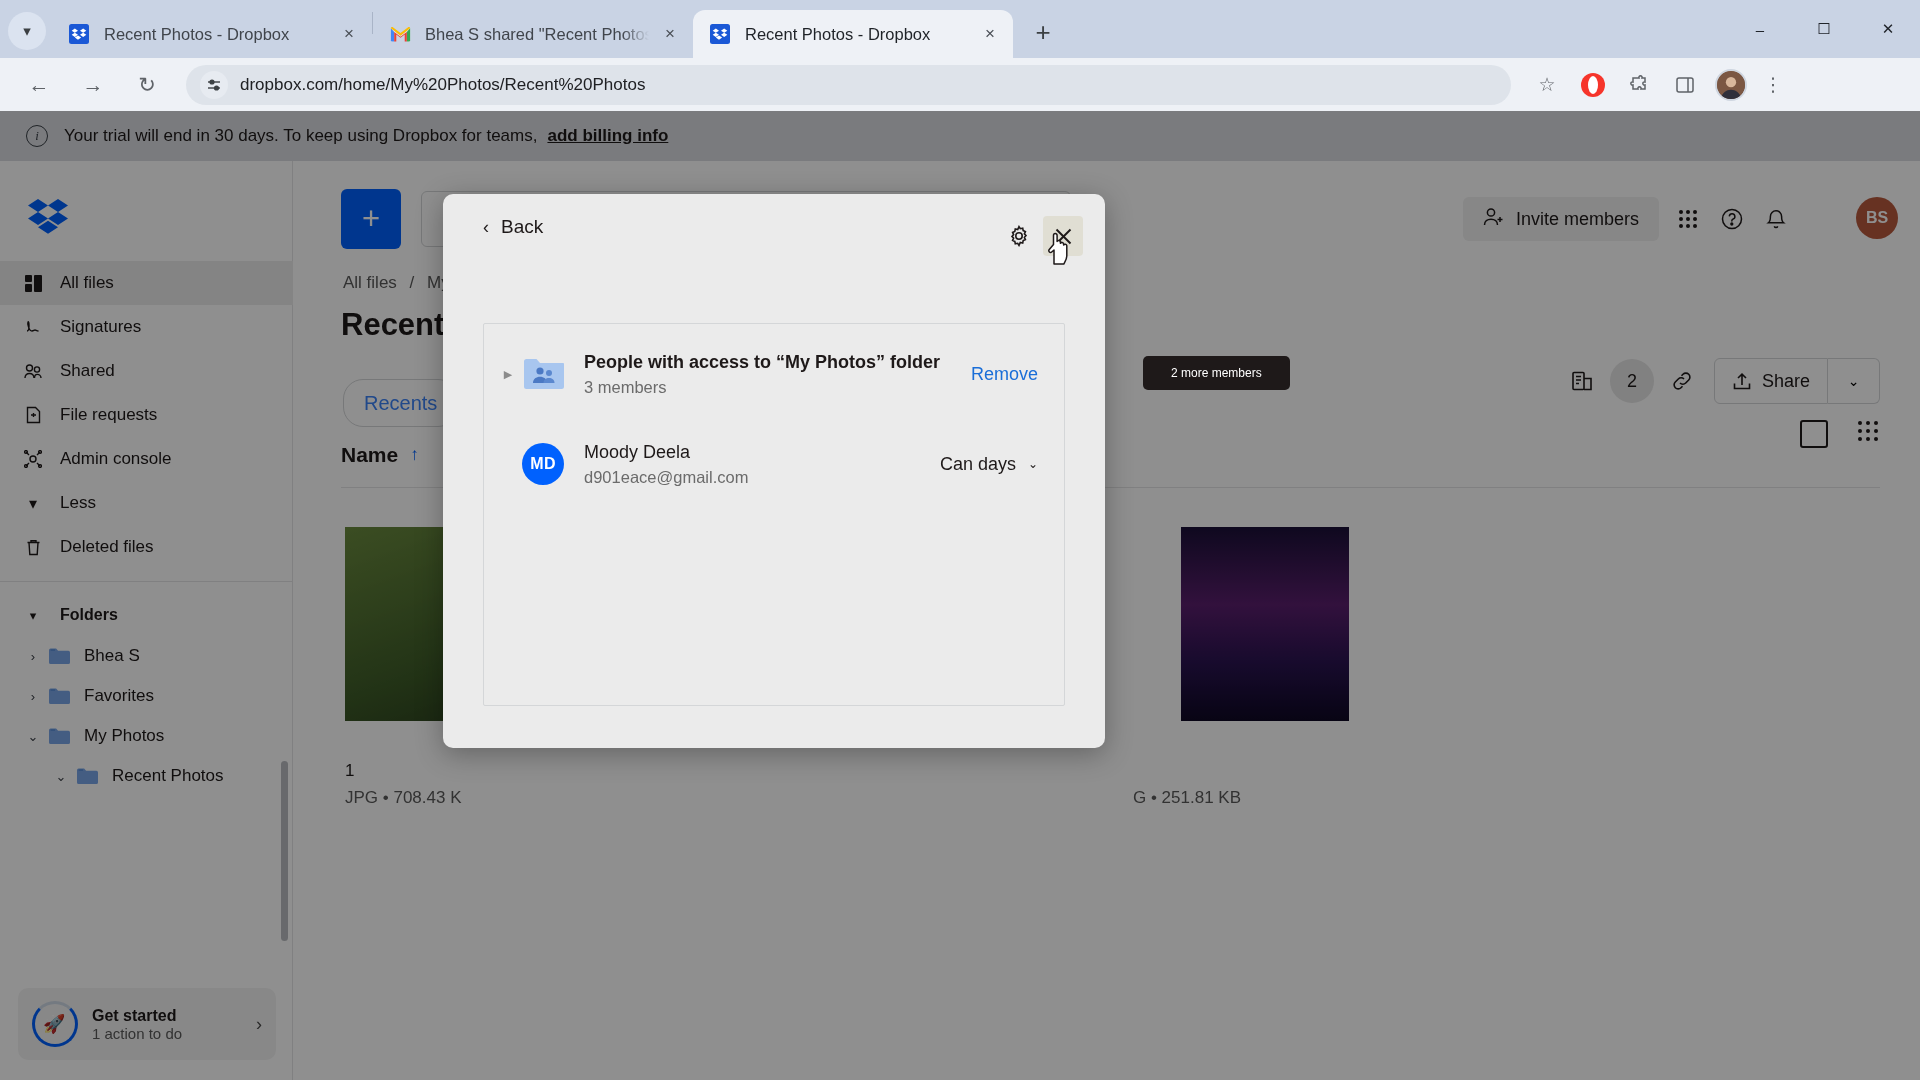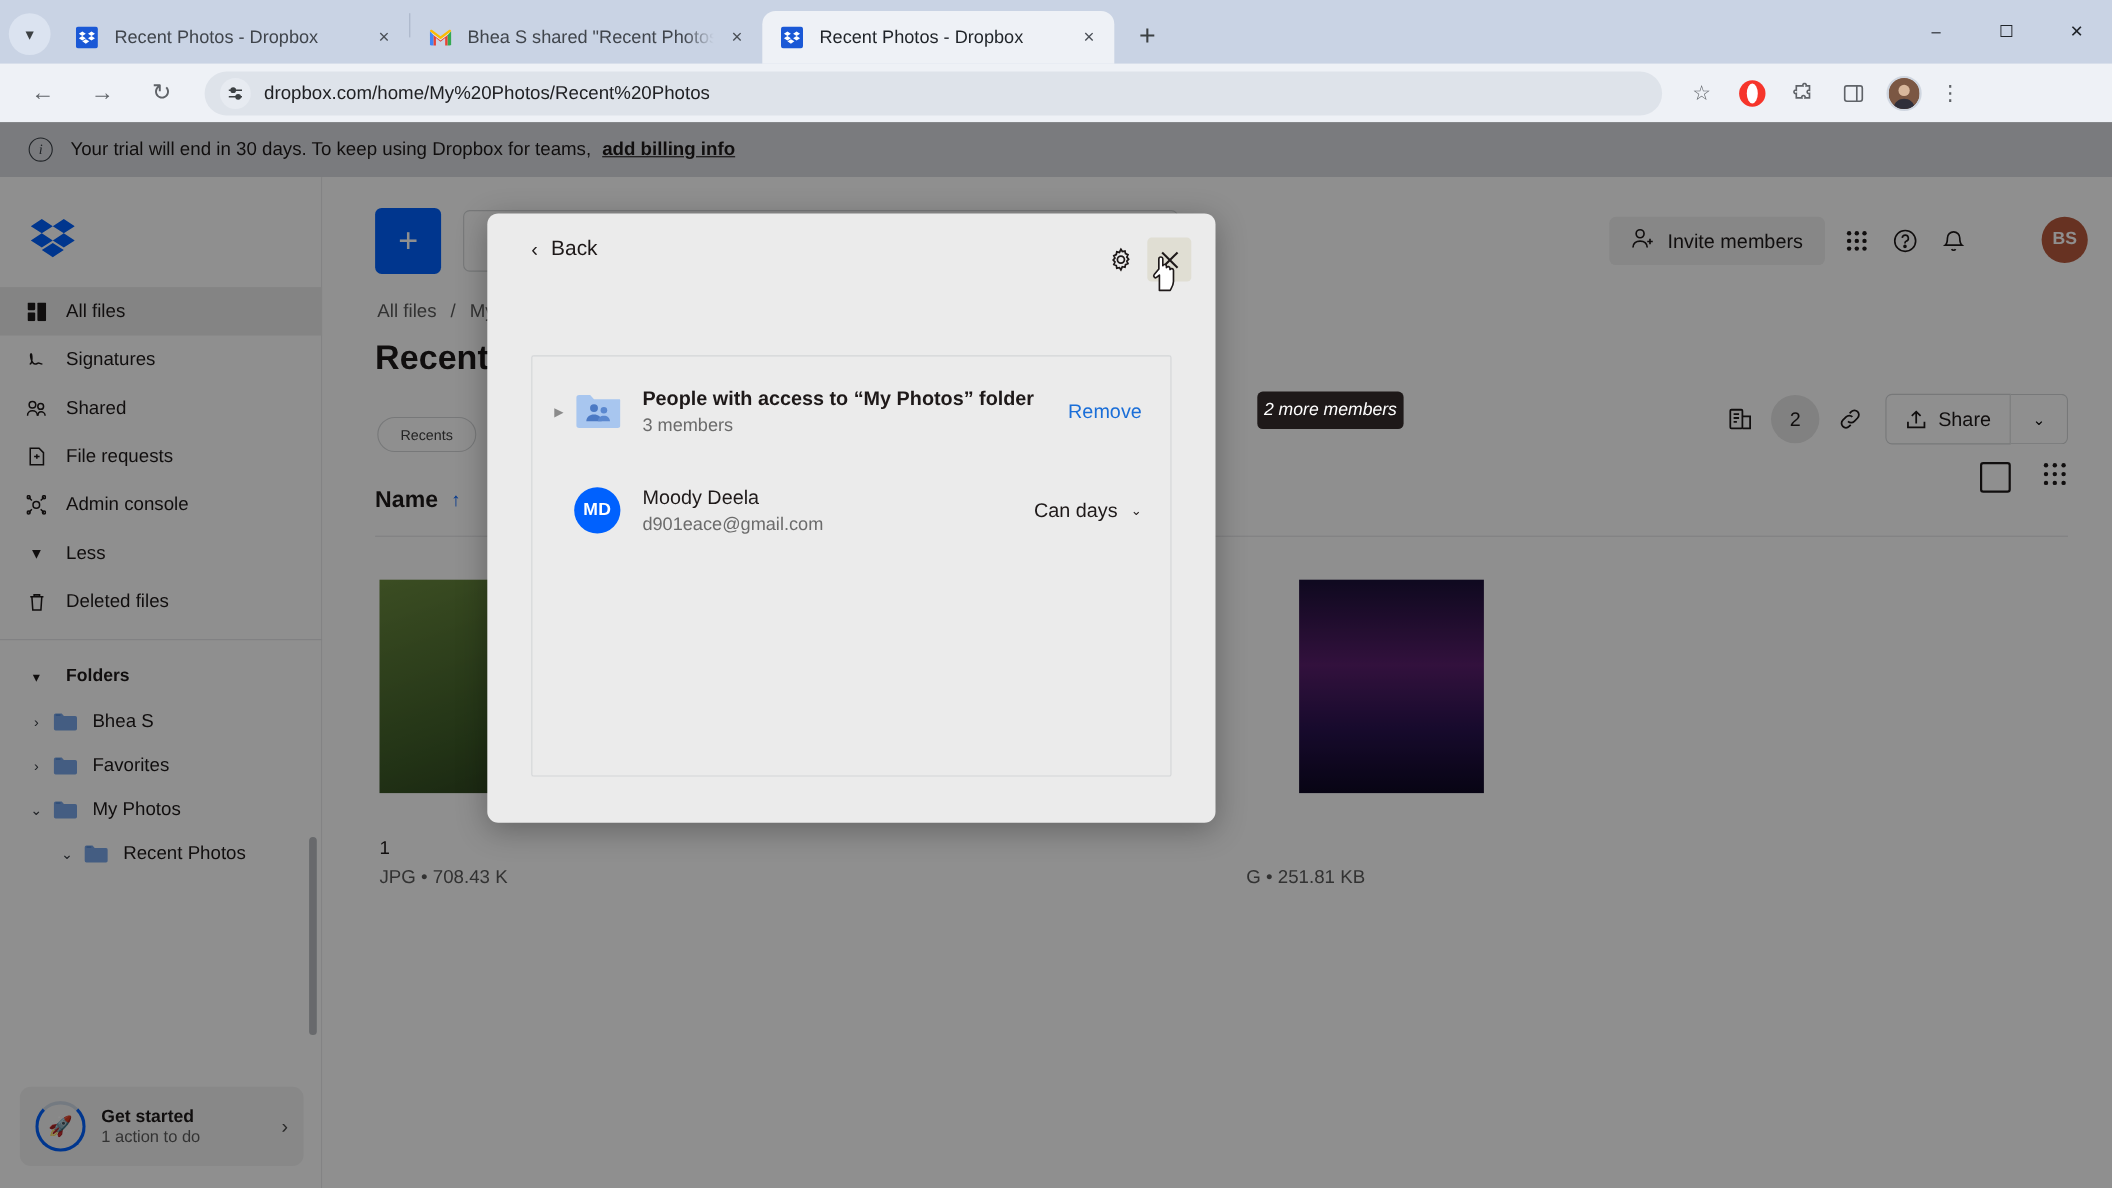--- a/index.html
+++ b/index.html
@@ -209,23 +209,23 @@
   }
   .breadcrumb {
     position: absolute; left: 50px; top: 112px; font-size: 17px; color: #5a5a5a;
   }
   .breadcrumb .sep { margin: 0 8px; }
   .page-title {
     position: absolute; left: 48px; top: 146px; font-size: 31px;
     font-weight: bold; color: #1e1919;
   }
   .chip {
-    position: absolute; left: 50px; top: 218px; height: 32px; padding: 0 20px;
+    position: absolute; left: 50px; top: 218px; height: 48px; padding: 0 20px;
     border: 1px solid #d4d6d8; border-radius: 20px; background: #fff;
-    display: flex; align-items: center; font-size: 13px; color: #404040;
+    display: flex; align-items: center; font-size: 20px; color: #3b82f6;
   }
   .name-col {
     position: absolute; left: 48px; top: 282px; font-size: 21px;
     font-weight: bold; color: #1e1919; display: flex; align-items: center;
   }
   .name-col .sortarrow { margin-left: 12px; font-size: 17px; color: #0061fe; }
   .table-rule {
     position: absolute; left: 48px; right: 40px; top: 326px; height: 1px;
     background: #e4e5e7;
   }
@@ -254,23 +254,23 @@
   .vt-sq { width: 28px; height: 28px; border: 2px solid #1e1919; border-radius: 3px; }
   .vt-grid { margin-left: 28px; font-size: 22px; color: #1e1919; }
 
   .thumb {
     position: absolute; background-size: cover; background-position: center;
   }
   .file-meta { position: absolute; font-size: 17px; color: #1e1919; }
   .file-sub { position: absolute; font-size: 17px; color: #5a5a5a; text-align: right; }
 
   .tooltip {
-    position: absolute; left: 1143px; top: 356px; height: 34px; padding: 0 6px;
+    position: absolute; left: 1143px; top: 356px; height: 34px; padding: 0 28px;
     background: #1e1919; color: #fff; border-radius: 5px;
-    display: flex; align-items: center; font-size: 16px; z-index: 50; font-style: italic;
+    display: flex; align-items: center; font-size: 12px; z-index: 50;
   }
 
   
   .modal {
     position: absolute; left: 443px; top: 194px; width: 662px; height: 554px;
     background: #ebebeb; border-radius: 10px; z-index: 60;
     box-shadow: 0 6px 28px rgba(0,0,0,0.30);
   }
   .modal-top { position: relative; height: 82px; }
   .back-btn {

